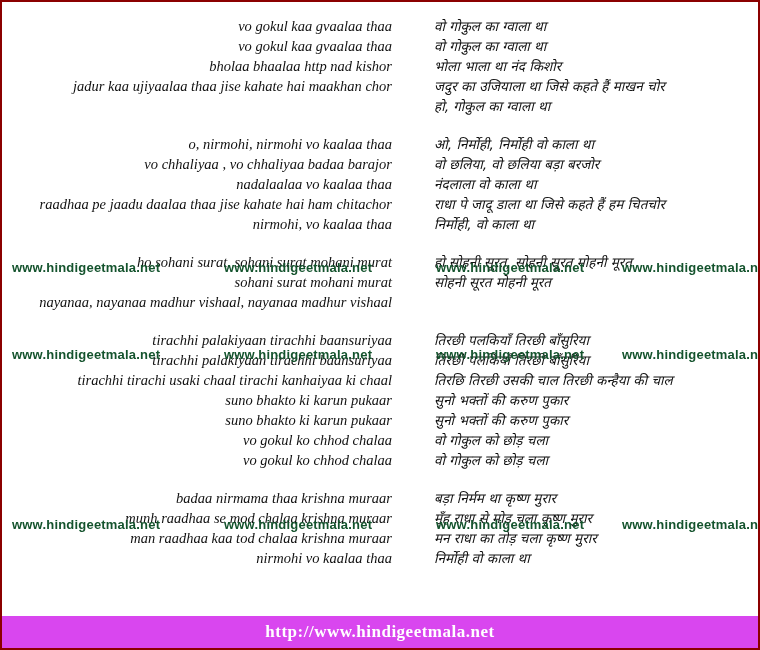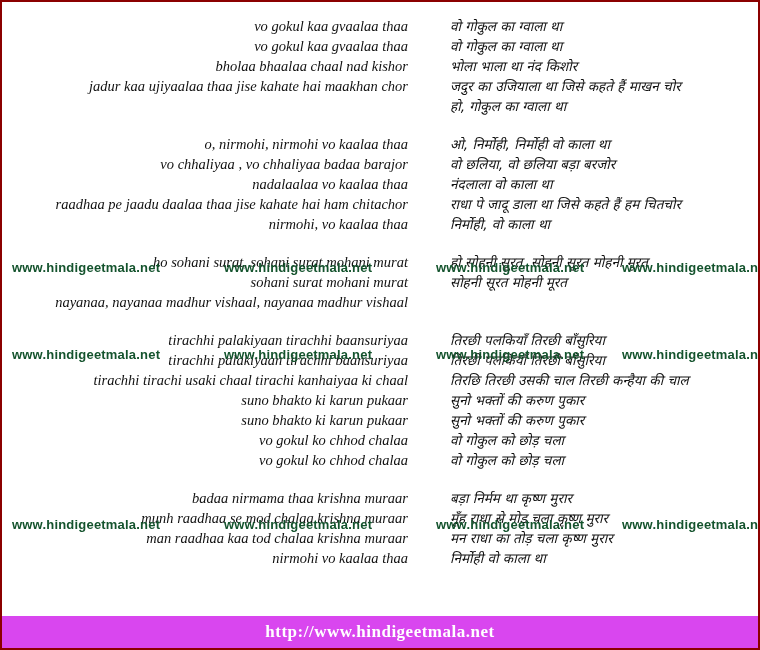--- a/index.html
+++ b/index.html
@@ -20,21 +20,21 @@
     box-sizing: border-box;
     border: 2px solid #8b0000;
     background: #ffffff;
     overflow: hidden;
   }
   #lyrics-area {
     position: relative;
     width: 100%;
     height: 614px;
     box-sizing: border-box;
-    padding: 14px 0 0 16px;
+    padding: 14px 0 0 0;
     overflow: hidden;
   }
   .stanza {
     margin: 0 0 18px 0;
   }
   .line {
     display: block;
     position: relative;
     height: 20px;
     line-height: 20px;
@@ -106,21 +106,21 @@
         <div class="stanza">
           <div class="line">
             <span class="roman">vo gokul kaa gvaalaa thaa</span>
             <span class="deva">वो गोकुल का ग्वाला था</span>
           </div>
           <div class="line">
             <span class="roman">vo gokul kaa gvaalaa thaa</span>
             <span class="deva">वो गोकुल का ग्वाला था</span>
           </div>
           <div class="line">
-            <span class="roman">bholaa bhaalaa chaal nad kishor</span>
+            <span class="roman">bholaa bhaalaa http nad kishor</span>
             <span class="deva">भोला भाला था नंद किशोर</span>
           </div>
           <div class="line">
             <span class="roman">jadur kaa ujiyaalaa thaa jise kahate hai maakhan chor</span>
             <span class="deva">जदुर का उजियाला था जिसे कहते हैं माखन चोर</span>
           </div>
           <div class="line">
             <span class="deva">हो, गोकुल का ग्वाला था</span>
           </div>
         </div>

